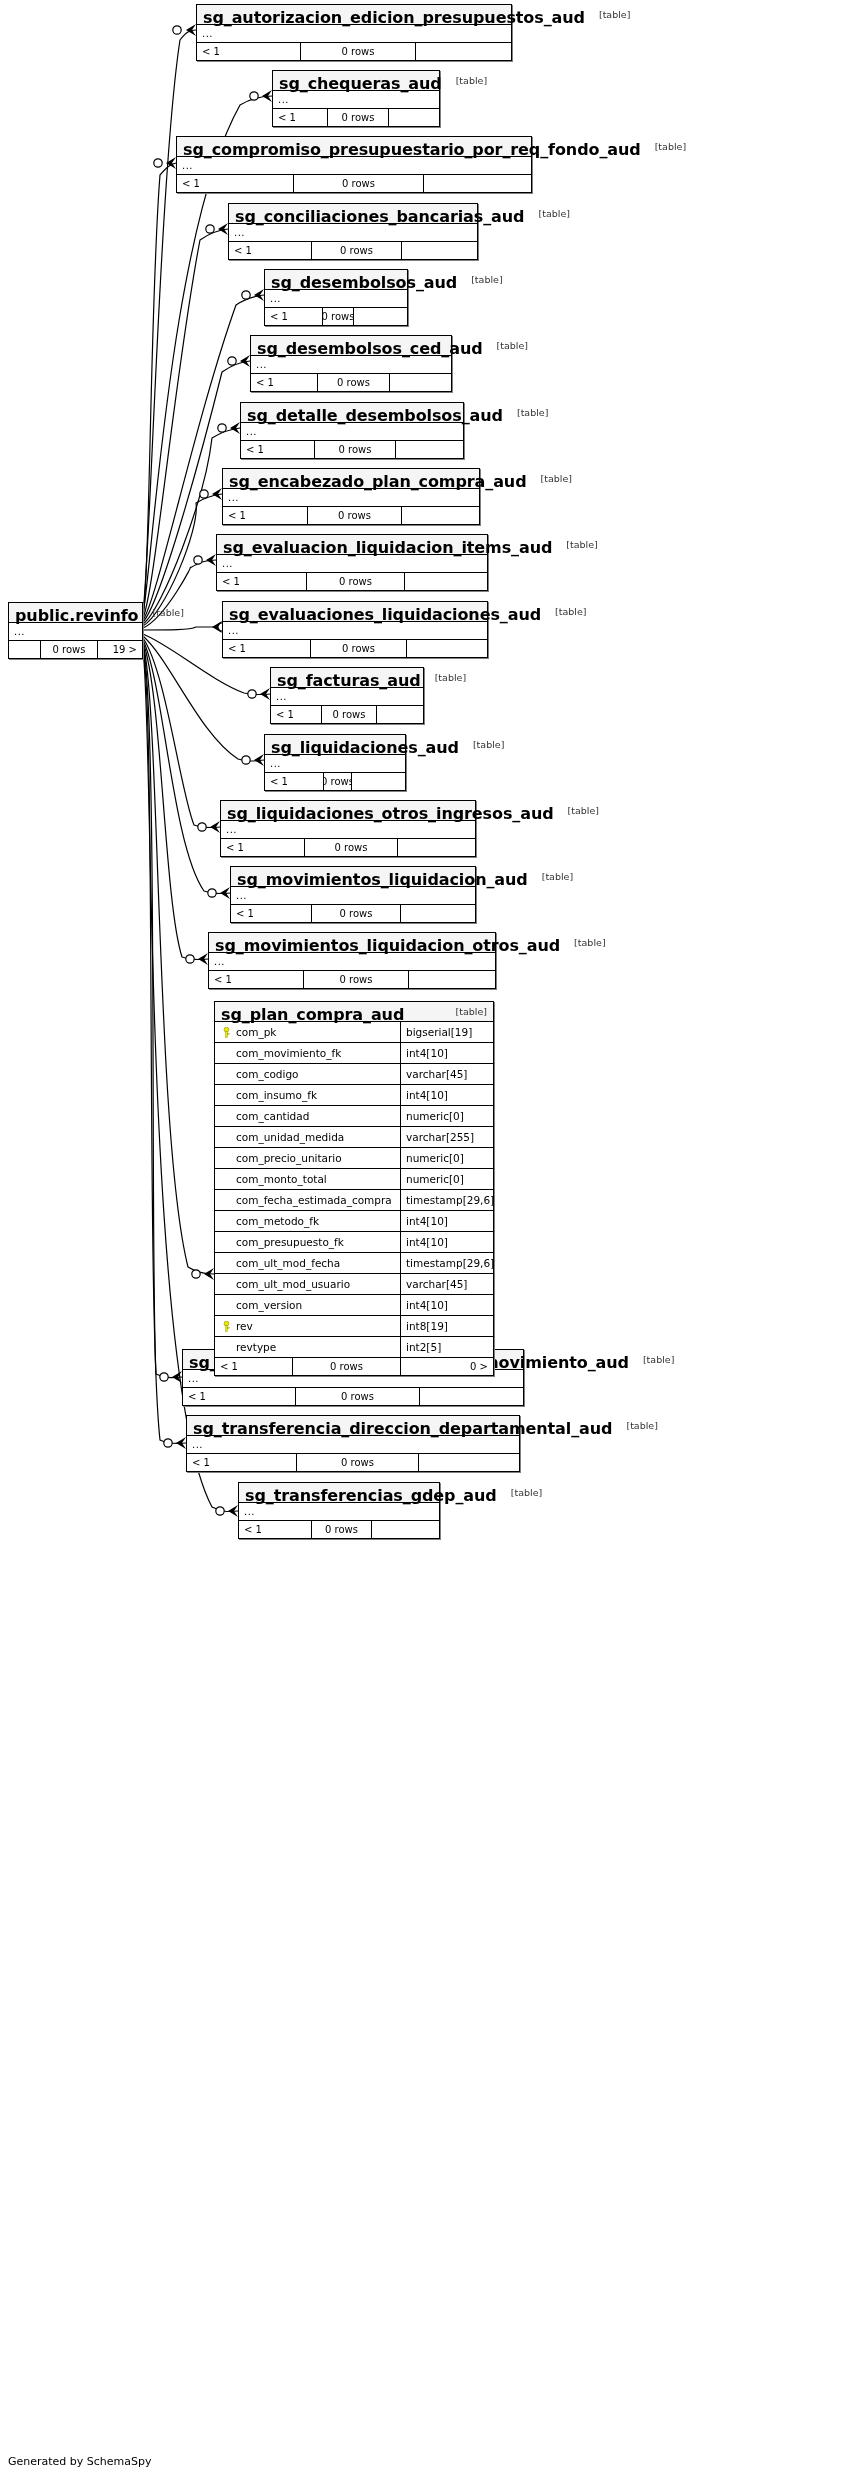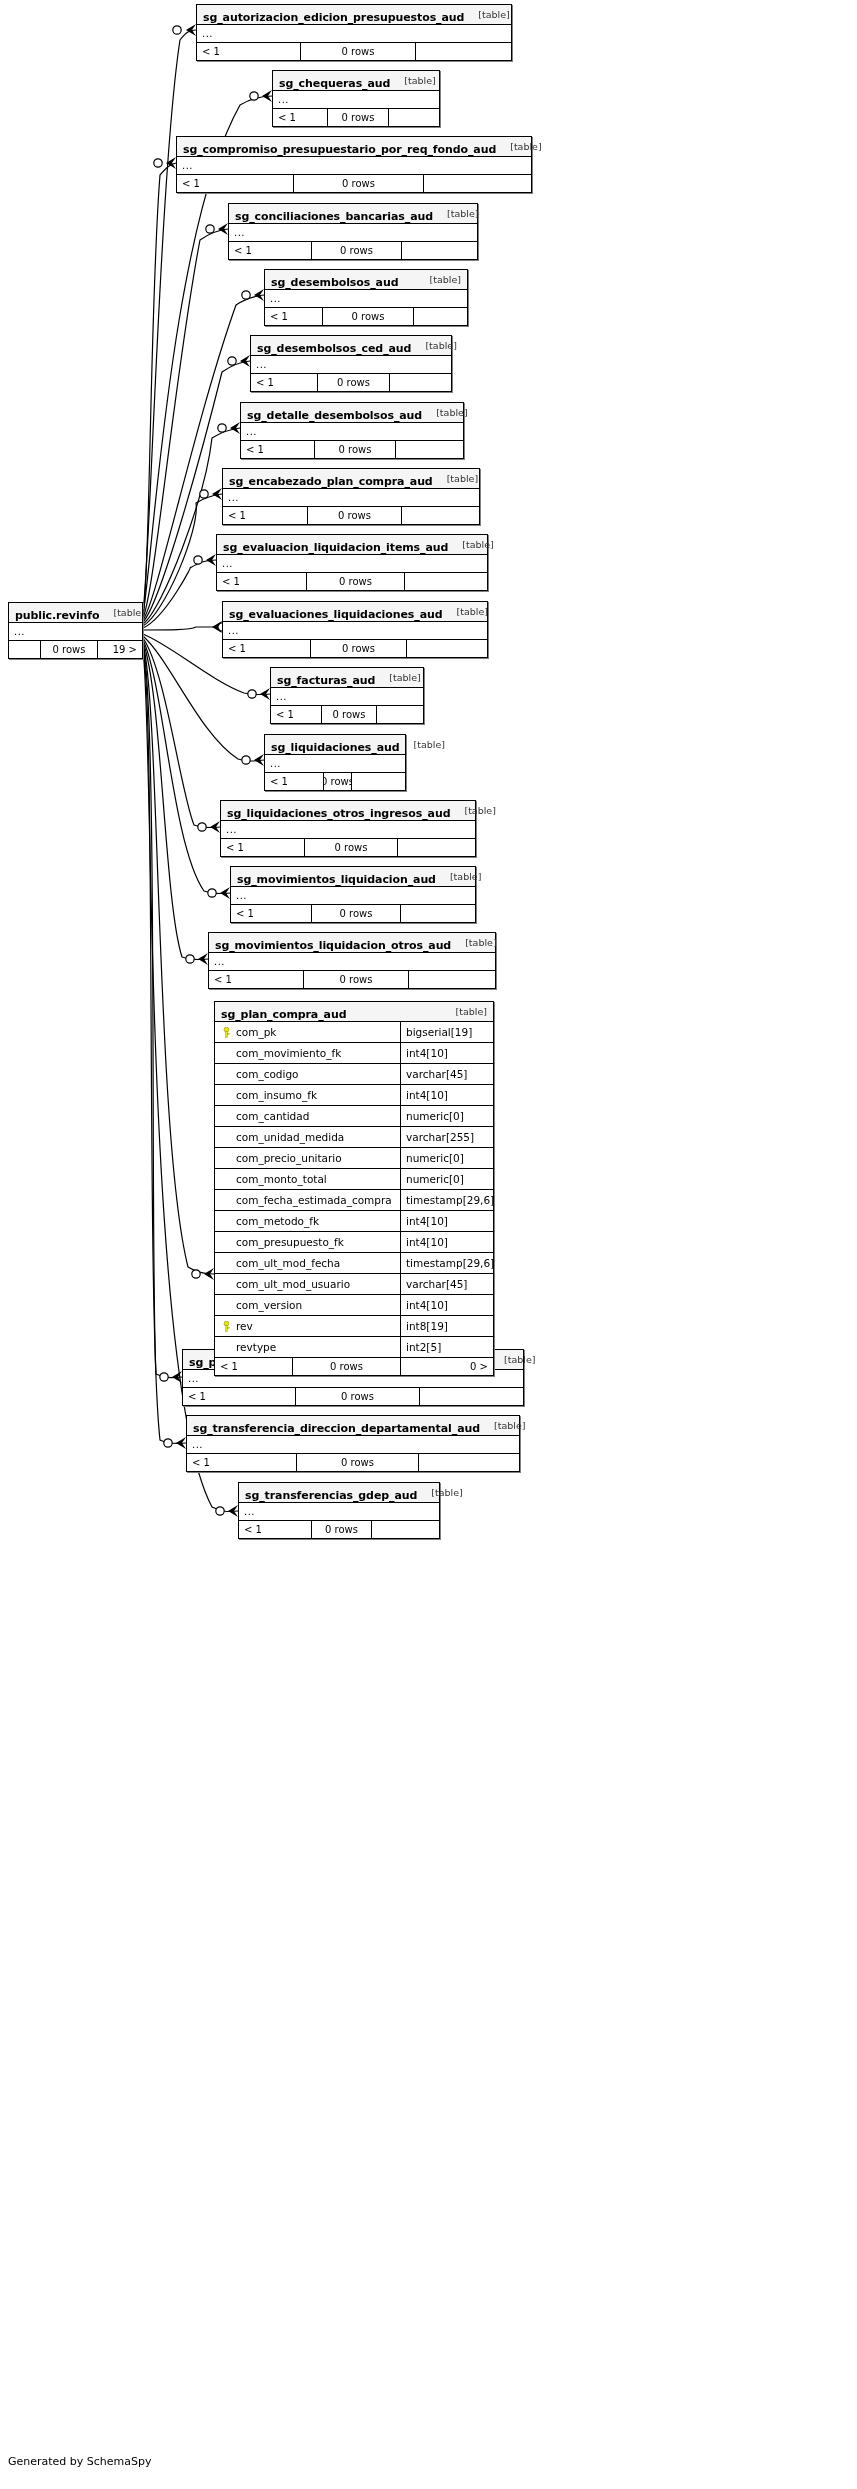--- a/index.html
+++ b/index.html
@@ -21,21 +21,21 @@
   }
   .node-title {
     background:#f5f5f5;
     border-bottom:1px solid #000000;
     height:20px;
     display:flex; align-items:center;
     padding:0 6px;
     white-space:nowrap;
   }
   .tname {
-    font-weight:bold; font-size:11px; color:#000;
+    font-weight:bold; font-size:16px; color:#000;
     letter-spacing:-0.1px;
     margin-top:6px;
   }
   .ttag {
     margin-left:auto; font-size:9.5px; color:#333; font-weight:normal;
     padding-left:14px;
   }
   .node-body { }
   .ellipsis-row {
     height:18px; display:flex; align-items:center;
@@ -220,21 +220,21 @@
         </div>
         <div class="ellipsis-row">
           <span class="dots">...</span>
         </div>
         <div class="foot">
           <div class="c left" style="flex: 0 0 83px;">&lt; 1</div>
           <div class="c mid" style="flex: 1 1 auto;">0 rows</div>
           <div class="c right" style="flex: 0 0 75px;"></div>
         </div>
       </div>
-      <div class="node" style="left: 264px; top: 269px; width: 204px;">
+      <div class="node" style="left: 264px; top: 269px; width: 144px;">
         <div class="node-title">
           <span class="tname">sg_desembolsos_aud</span>
           <span class="ttag">[table]</span>
         </div>
         <div class="ellipsis-row">
           <span class="dots">...</span>
         </div>
         <div class="foot">
           <div class="c left" style="flex: 0 0 58px;">&lt; 1</div>
           <div class="c mid" style="flex: 1 1 auto;">0 rows</div>

